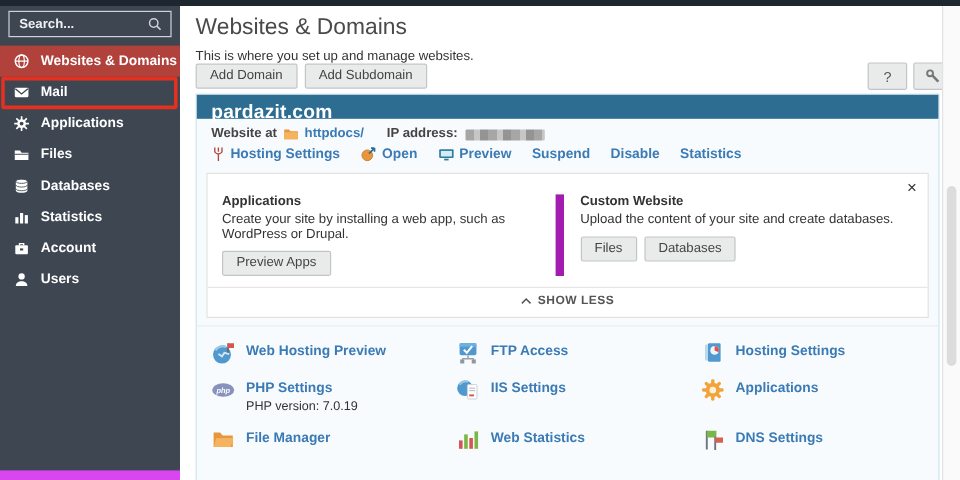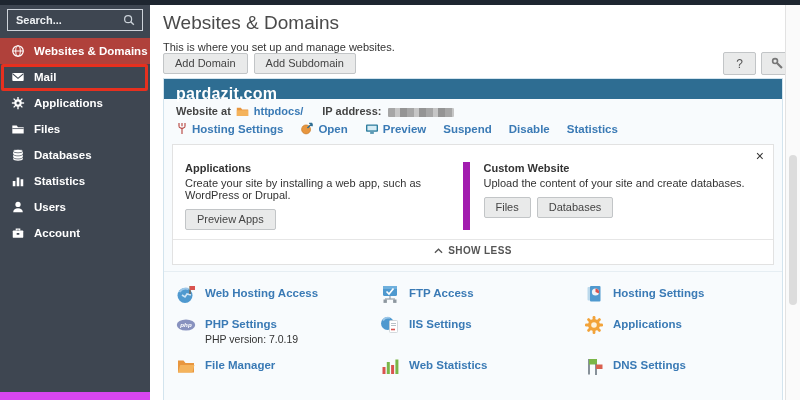--- a/index.html
+++ b/index.html
@@ -138,33 +138,33 @@
       <svg width="14" height="14" viewBox="0 0 16 16">
         <rect x="2" y="8" width="3" height="6" fill="#fff"></rect>
         <rect x="6.5" y="4" width="3" height="10" fill="#fff"></rect>
         <rect x="11" y="6" width="3" height="8" fill="#fff"></rect>
       </svg>
       <span>Statistics</span>
     </div>
 
     <div class="nav-item">
       <svg width="14" height="14" viewBox="0 0 16 16">
-        <circle cx="8" cy="5" r="3" fill="#fff"></circle>
-        <path d="M2.5 14 c0-3 2.5-4.5 5.5-4.5 s5.5 1.5 5.5 4.5 z" fill="#fff"></path>
-      </svg>
-      <span>Users</span>
-    </div>
-
-    <div class="nav-item">
-      <svg width="14" height="14" viewBox="0 0 16 16">
         <rect x="2" y="5" width="12" height="8.5" rx="1" fill="#fff"></rect>
         <path d="M6 5 V3.5 h4 V5" fill="none" stroke="#fff" stroke-width="1.3"></path>
         <rect x="6.5" y="8" width="3" height="2" fill="#3e4651"></rect>
       </svg>
       <span>Account</span>
+    </div>
+
+    <div class="nav-item">
+      <svg width="14" height="14" viewBox="0 0 16 16">
+        <circle cx="8" cy="5" r="3" fill="#fff"></circle>
+        <path d="M2.5 14 c0-3 2.5-4.5 5.5-4.5 s5.5 1.5 5.5 4.5 z" fill="#fff"></path>
+      </svg>
+      <span>Users</span>
     </div>
   </div>
 
   <div class="main">
     <div class="page-title">Websites &amp; Domains</div>
     <div class="page-subtitle">This is where you set up and manage websites.</div>
 
     <div class="toolbar">
       <button class="btn">Add Domain</button>
       <button class="btn">Add Subdomain</button>
@@ -262,21 +262,21 @@
       <div class="grid">
 
         <div class="cell">
           <svg width="20" height="20" viewBox="0 0 20 20">
             <circle cx="9" cy="11.5" r="7.5" fill="#4f99cf"></circle>
             <path d="M3.5 8 a7.5 7.5 0 0 1 9-3" fill="none" stroke="#9cc7e8" stroke-width="2"></path>
             <path d="M6 11 l3 2 2-3 4 1" fill="none" stroke="#cfe5f5" stroke-width="1.6"></path>
             <line x1="14" y1="2" x2="14" y2="10" stroke="#7d5a3c" stroke-width="1.2"></line>
             <path d="M14 2 h5 v4 h-5 z" fill="#d9534f"></path>
           </svg>
-          <span class="lbl">Web Hosting Access</span>
+          <span class="lbl">Web Hosting Preview</span>
         </div>
 
         <div class="cell">
           <svg width="20" height="20" viewBox="0 0 20 20">
             <rect x="3" y="2" width="14" height="10" rx="1.5" fill="#4f99cf"></rect>
             <rect x="3" y="2" width="14" height="3" fill="#6fb0dd"></rect>
             <polyline points="6.5,7.5 9,10 13.5,4.5" fill="none" stroke="#fff" stroke-width="1.7"></polyline>
             <line x1="10" y1="12" x2="10" y2="15" stroke="#97a1aa" stroke-width="1.2"></line>
             <line x1="5" y1="15" x2="15" y2="15" stroke="#97a1aa" stroke-width="1.2"></line>
             <rect x="3.5" y="15.5" width="3.4" height="3.4" fill="#8d979f"></rect>

